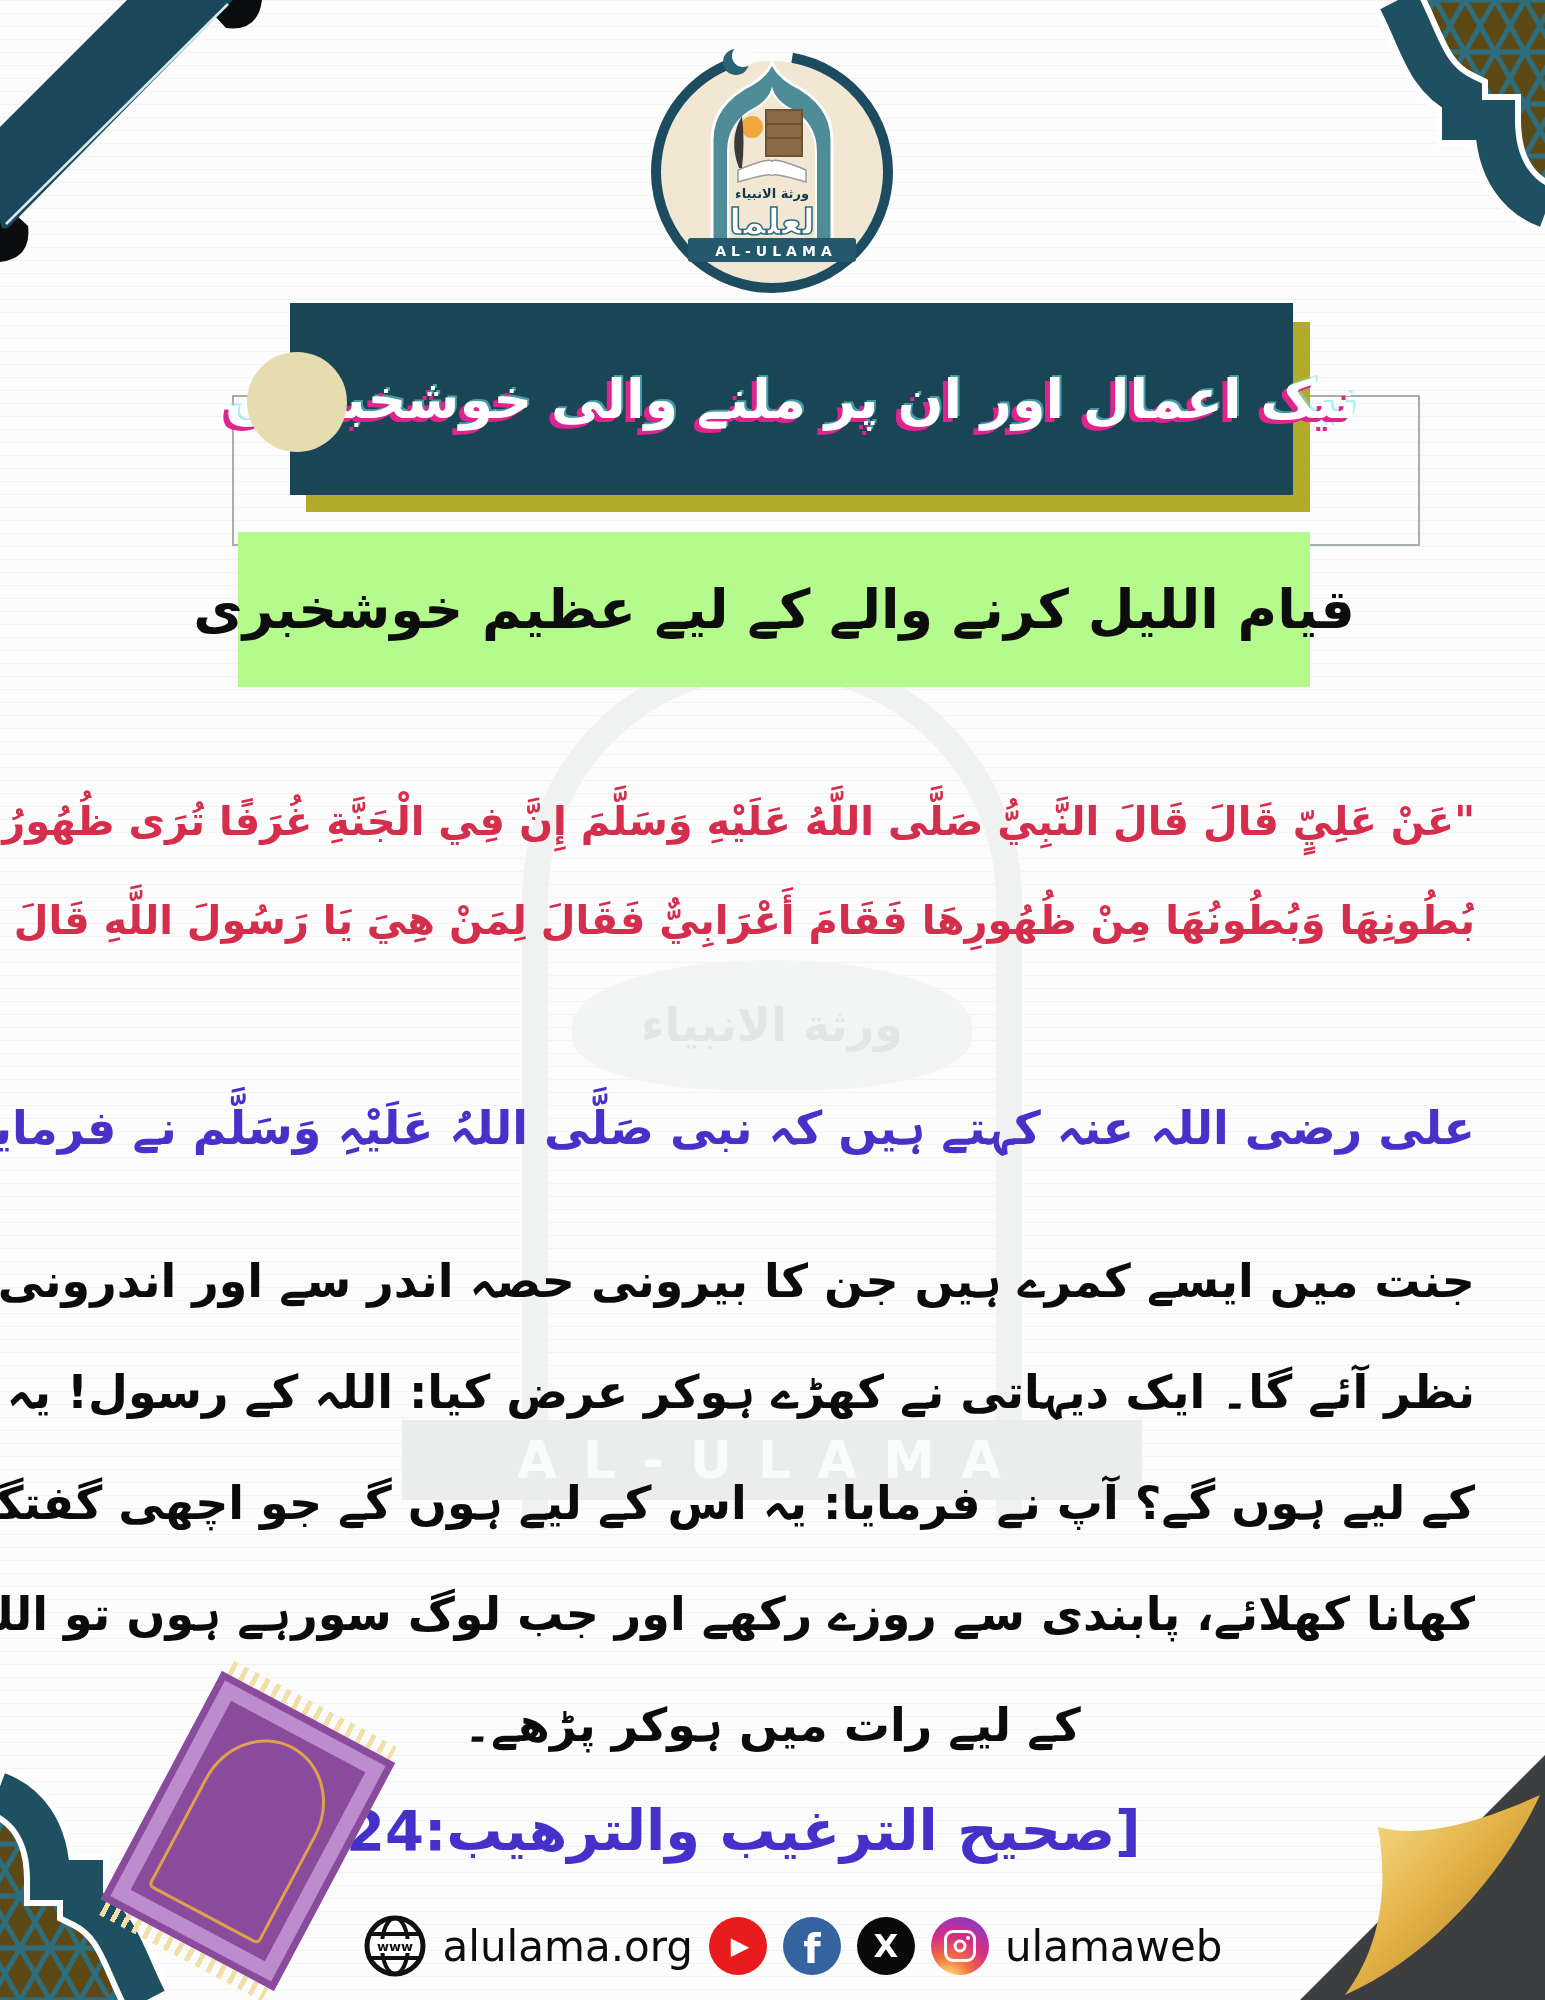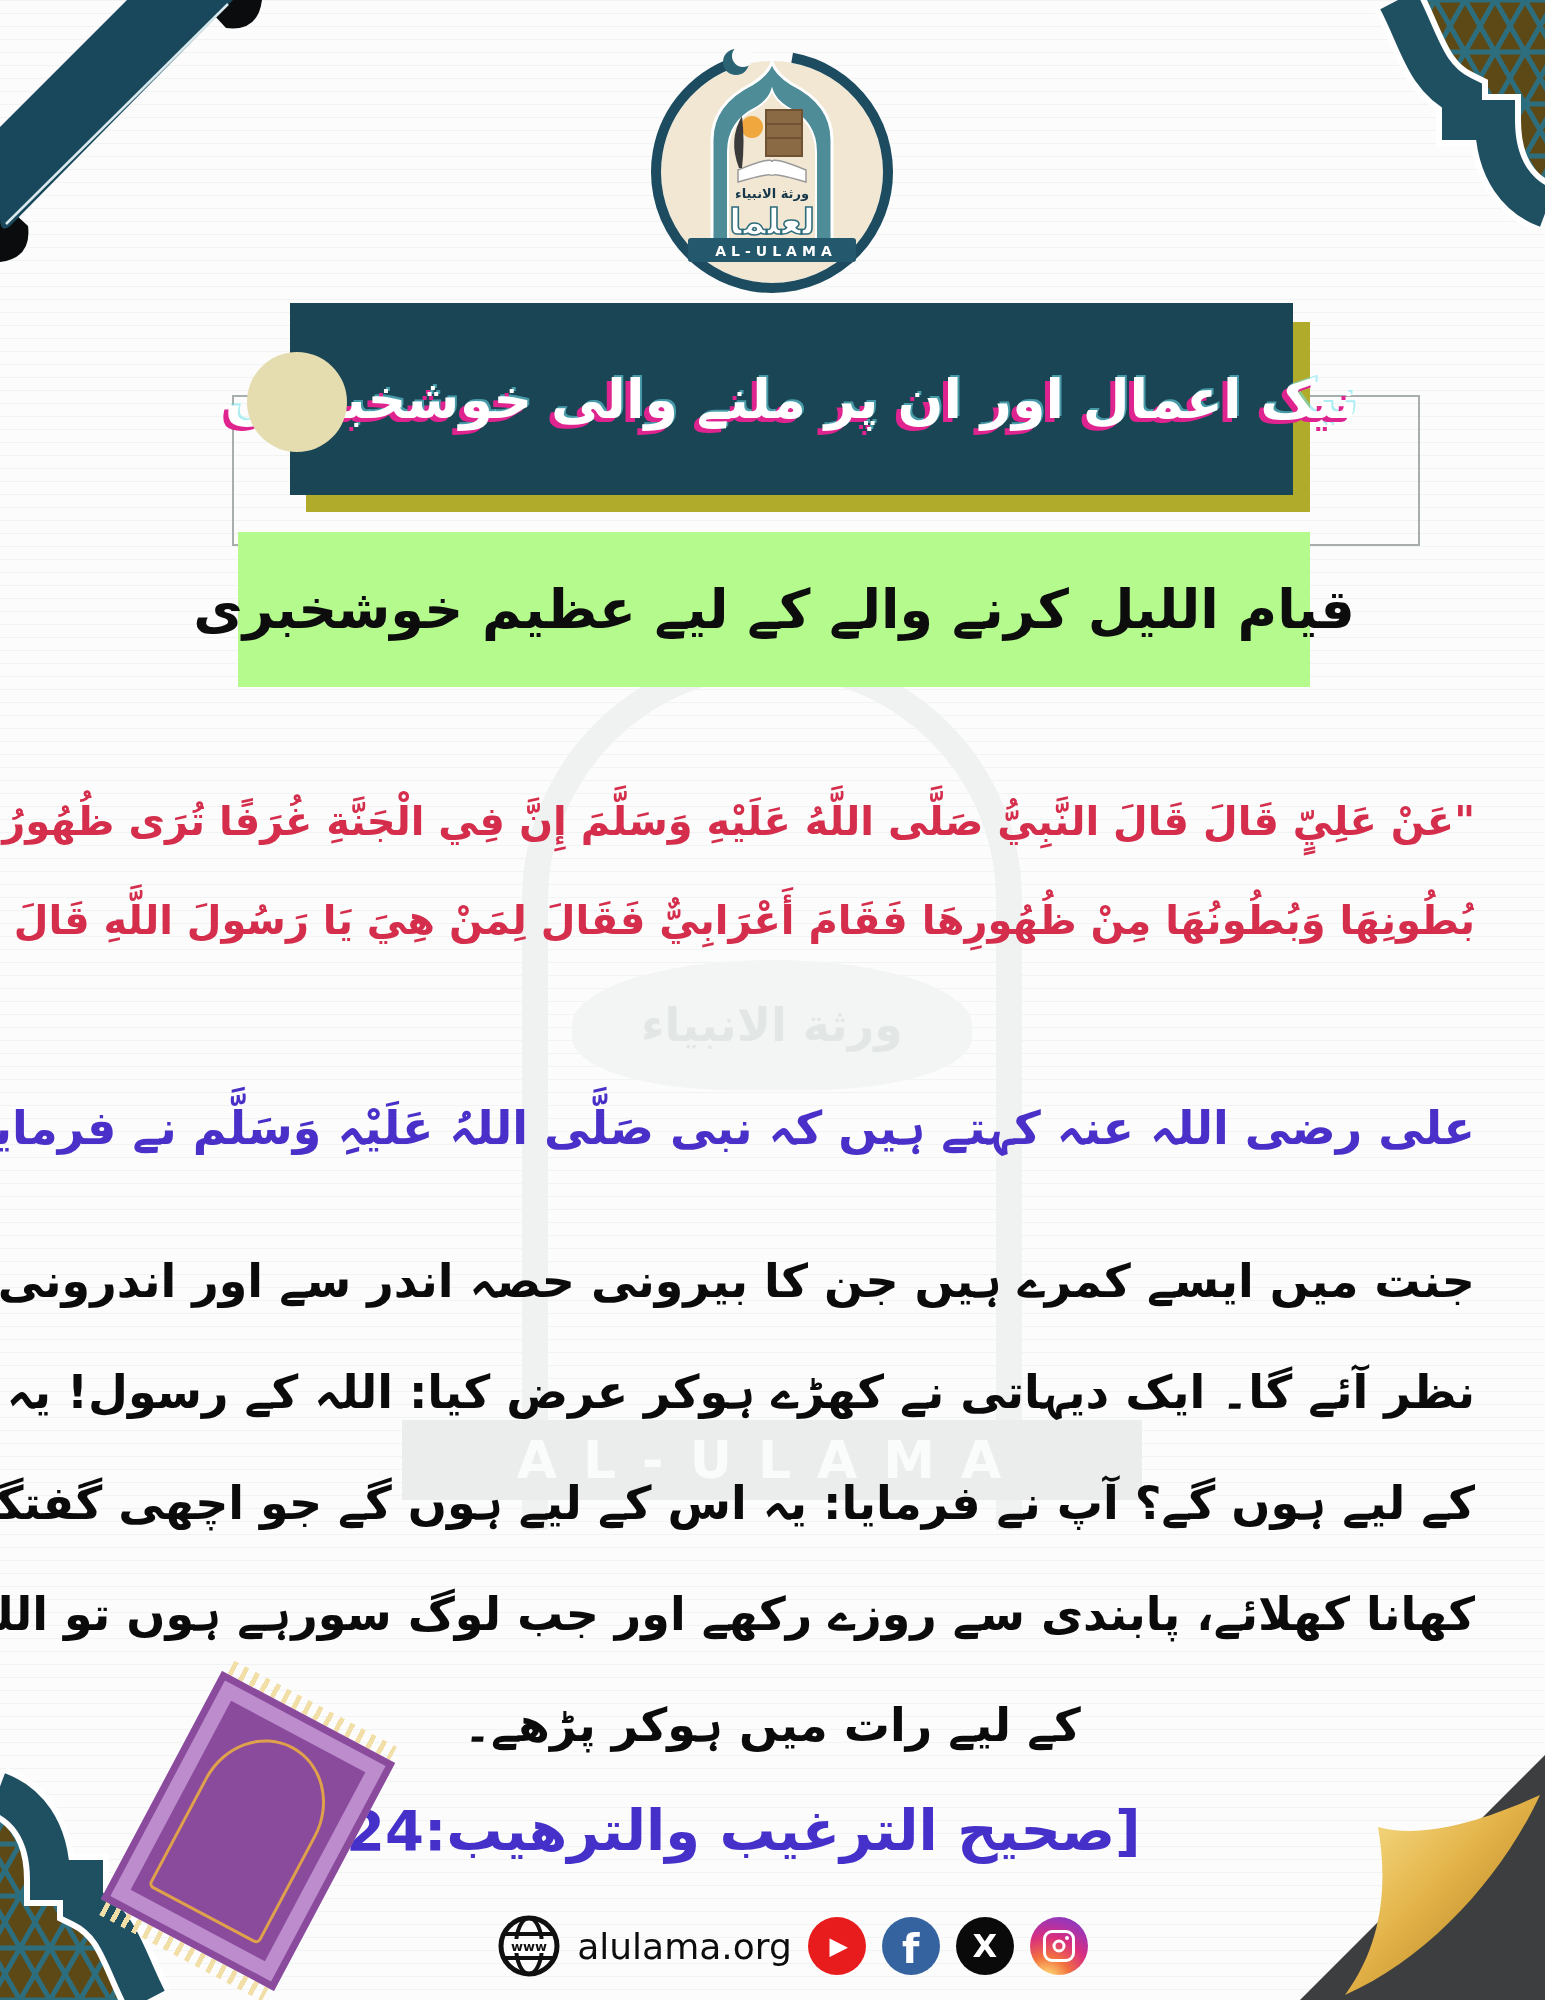--- a/index.html
+++ b/index.html
@@ -54,21 +54,21 @@
   .mat-inner{position:absolute;inset:15px;background:#8a4b9d;}
   .mat-arch{position:absolute;left:13px;right:13px;top:11px;bottom:11px;border:3px solid #dfa14b;
     border-radius:50% 50% 6px 6px / 36% 36% 6px 6px;}
   .fringe{position:absolute;left:6px;right:6px;height:15px;
     background:repeating-linear-gradient(90deg,#f2dfa8 0 5px, rgba(0,0,0,0) 5px 12px);}
   .fringe.top{top:-15px;}
   .fringe.bottom{bottom:-15px;}
   
   .footer{position:absolute;left:0;top:1896px;width:1545px;height:100px;z-index:7;
     display:flex;align-items:center;justify-content:center;gap:16px;padding-left:40px;}
-  .site-text{font-size:36px;color:#0d0d0d;font-weight:500;}
+  .site-text{font-size:42px;color:#0d0d0d;font-weight:500;}
   .sicon{width:58px;height:58px;border-radius:50%;display:flex;align-items:center;justify-content:center;flex:0 0 auto;}
   .yt{background:#e81c1c;}
   .yt span{color:#fff;font-size:24px;margin-left:4px;}
   .fb{background:#35639f;}
   .fb span{color:#fff;font-size:40px;font-weight:bold;margin-top:6px;}
   .xx{background:#0a0a0a;}
   .xx span{color:#fff;font-size:32px;font-weight:bold;}
   .ig{background:radial-gradient(circle at 28% 110%, #fdd673 8%, #f2703f 32%, #d92e7f 58%, #9b36b7 82%, #6a3ab2 100%);position:relative;}
   .ig-cam{width:32px;height:32px;border:3px solid #fff;border-radius:9px;position:relative;}
   .ig-lens{position:absolute;left:50%;top:50%;width:13px;height:13px;border:3px solid #fff;border-radius:50%;transform:translate(-50%,-50%);}
@@ -203,15 +203,16 @@
       </div>
     <div class="sicon xx">
         <span>X</span>
       </div>
     <div class="sicon ig">
       <div class="ig-cam">
           <div class="ig-lens"></div>
           <div class="ig-dot"></div>
         </div>
     </div>
+    <span class="site-text">ulamaweb</span>
   </div>
 
 </div>
 
 </body></html>

